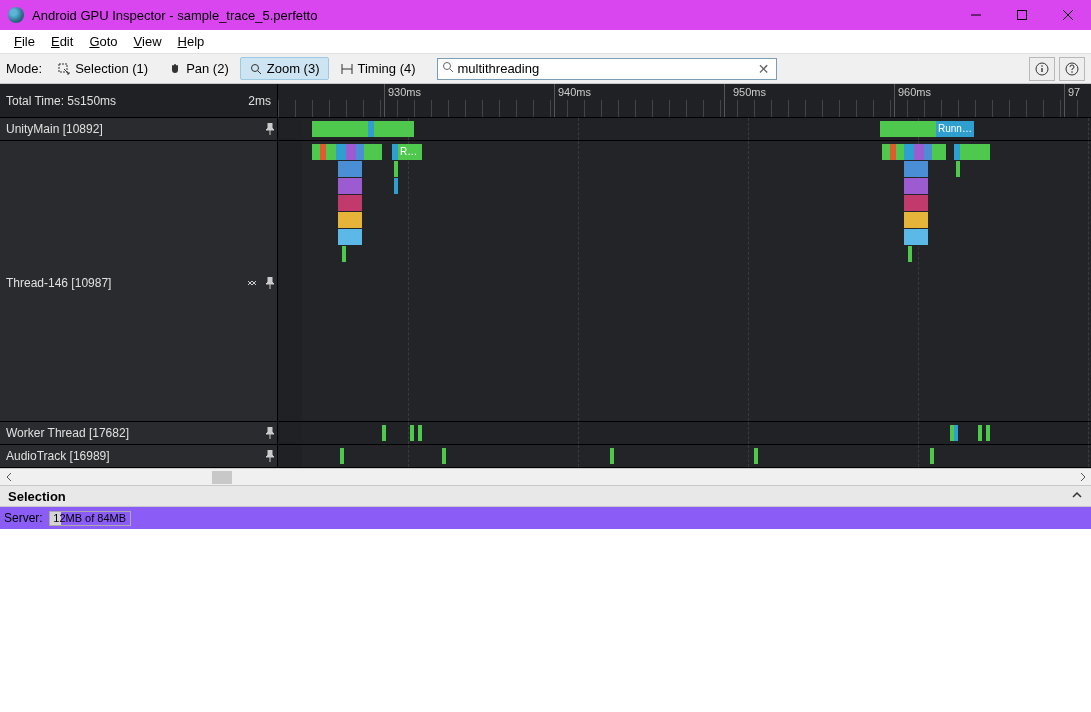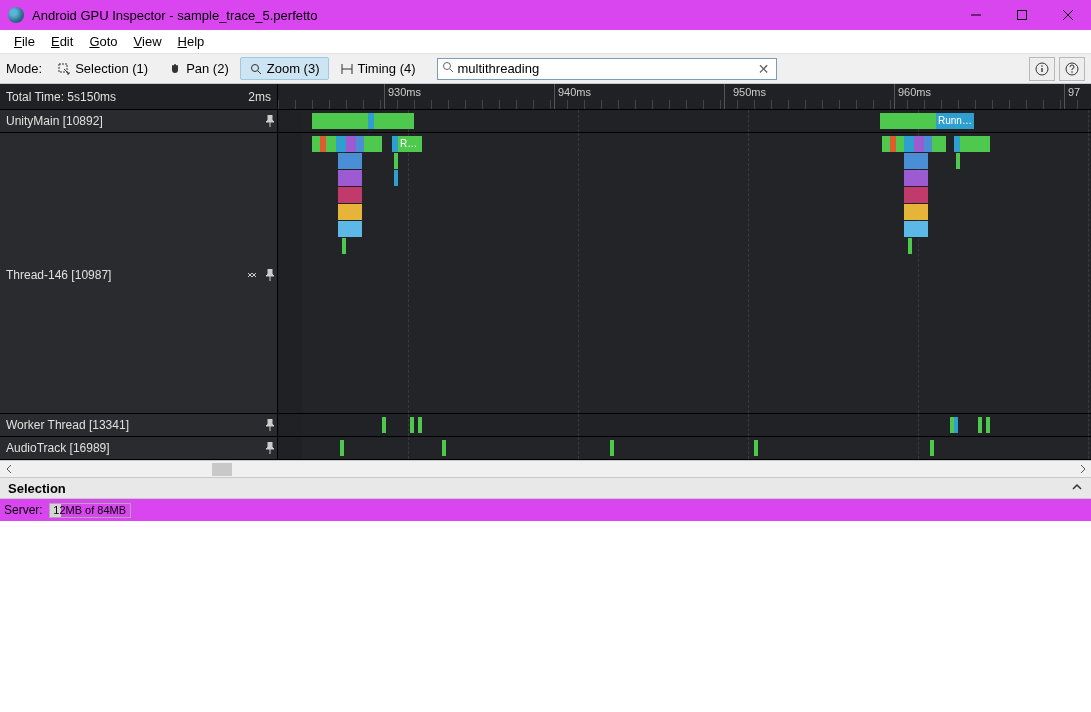--- a/index.html
+++ b/index.html
@@ -100,21 +100,21 @@
 
 
 .timeline {
   flex: 0 0 auto;
   background: #202124;
   color: #e0e0e0;
   display: flex;
   flex-direction: column;
 }
 .ruler-row {
-  height: 26px;
+  height: 34px;
   display: flex;
   border-bottom: 1px solid #000;
   font-size: 12px;
 }
 .left-gutter {
   width: 278px;
   flex: 0 0 278px;
   display: flex;
   align-items: center;
   padding-left: 6px;
@@ -219,21 +219,21 @@
   border-bottom: 1px solid #c8c8c8;
   display: flex; align-items: center;
   padding: 0 8px;
   font-weight: 600;
 }
 .selection-hdr .chev { margin-left: auto; }
 
 
 .statusbar {
   height: 22px;
-  background: #d946ef;
+  background: #8b5cf6;
   display: flex; align-items: center;
   padding: 0 4px;
   font-size: 12px;
 }
 .statusbar .meter-wrap {
   margin-left: 6px;
   width: 82px; height: 15px;
   border: 1px solid #aaa;
   position: relative;
   display: flex; align-items: center; justify-content: center;
@@ -488,21 +488,21 @@
           <div class="slice" style="left: 602px; width: 24px; top: 37px; background: rgb(156, 91, 209);"></div>
           <div class="slice" style="left: 602px; width: 24px; top: 54px; background: rgb(193, 58, 107);"></div>
           <div class="slice" style="left: 602px; width: 24px; top: 71px; background: rgb(231, 180, 58);"></div>
           <div class="slice" style="left: 602px; width: 24px; top: 88px; background: rgb(92, 184, 230);"></div>
           <div class="slice" style="left: 606px; width: 2px; top: 105px; background: rgb(78, 201, 78);"></div>
           <div class="slice" style="left: 654px; width: 2px; top: 20px; background: rgb(78, 201, 78);"></div>
         </div>
       </div>
       <div class="track-row">
         <div class="left-gutter" style="height: 22px;">
-          <span class="track-name">Worker Thread [13341]</span>
+          <span class="track-name">Worker Thread [17682]</span>
           <span class="pin-icon">
             <svg width="10" height="12">
               <path d="M3 0 L7 0 L7 5 L9 7 L1 7 L3 5 Z M5 7 L5 12" fill="#ccc" stroke="#ccc"></path>
             </svg>
           </span>
         </div>
         <div class="track-body" style="height: 22px;">
           <div class="gridline" style="left: 106px;"></div>
           <div class="gridline" style="left: 276px;"></div>
           <div class="gridline" style="left: 446px;"></div>

